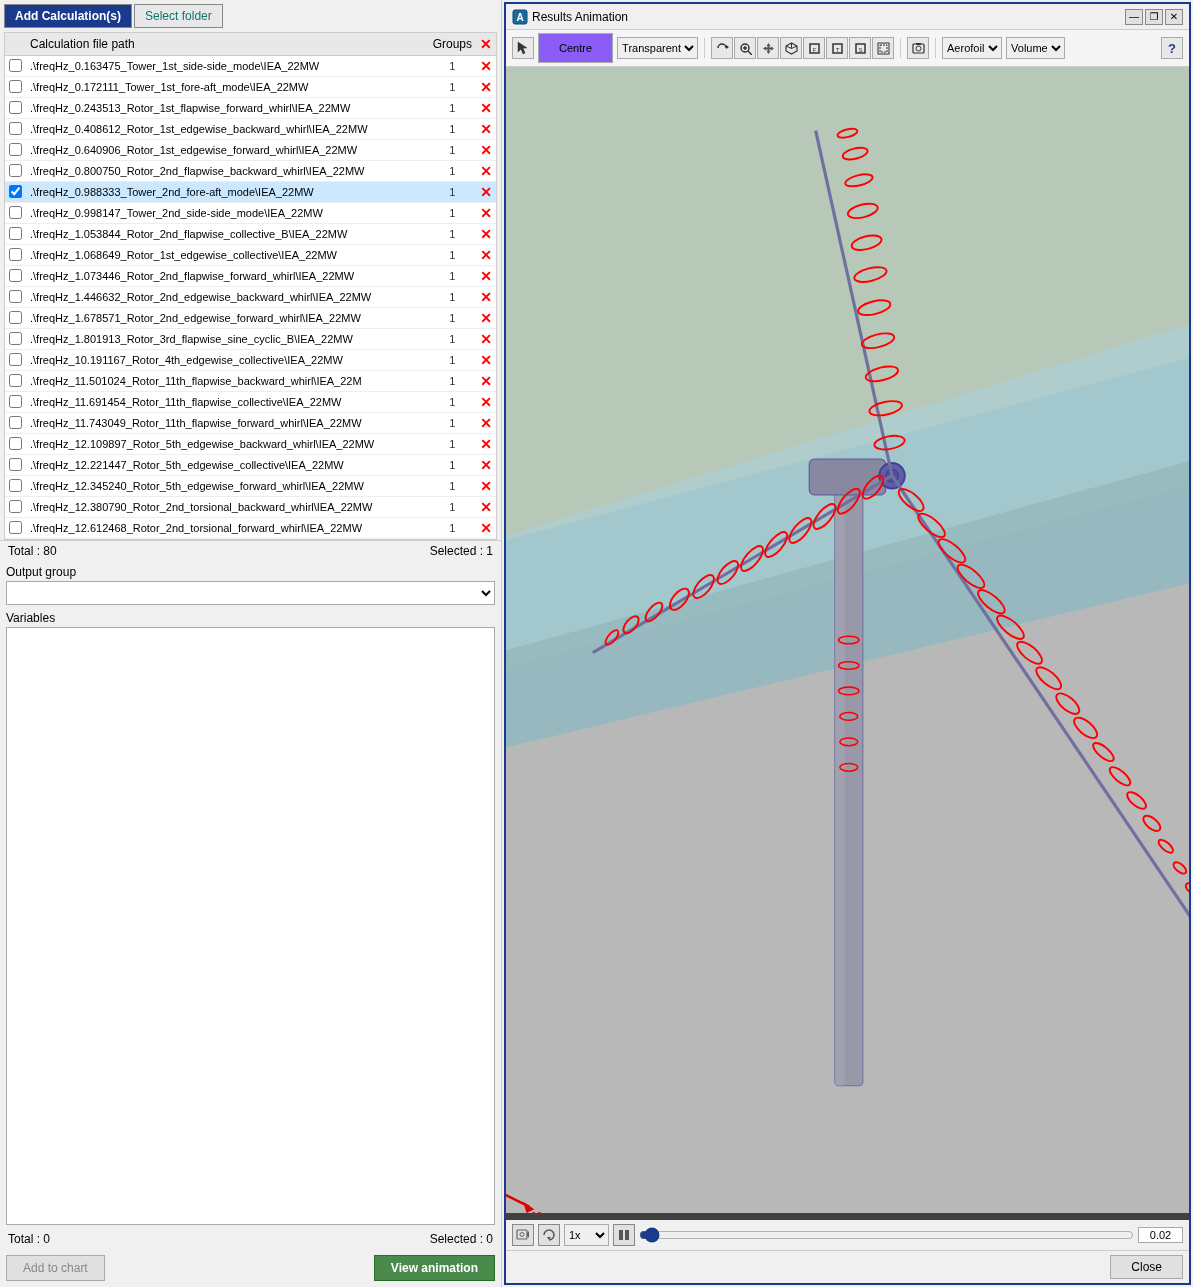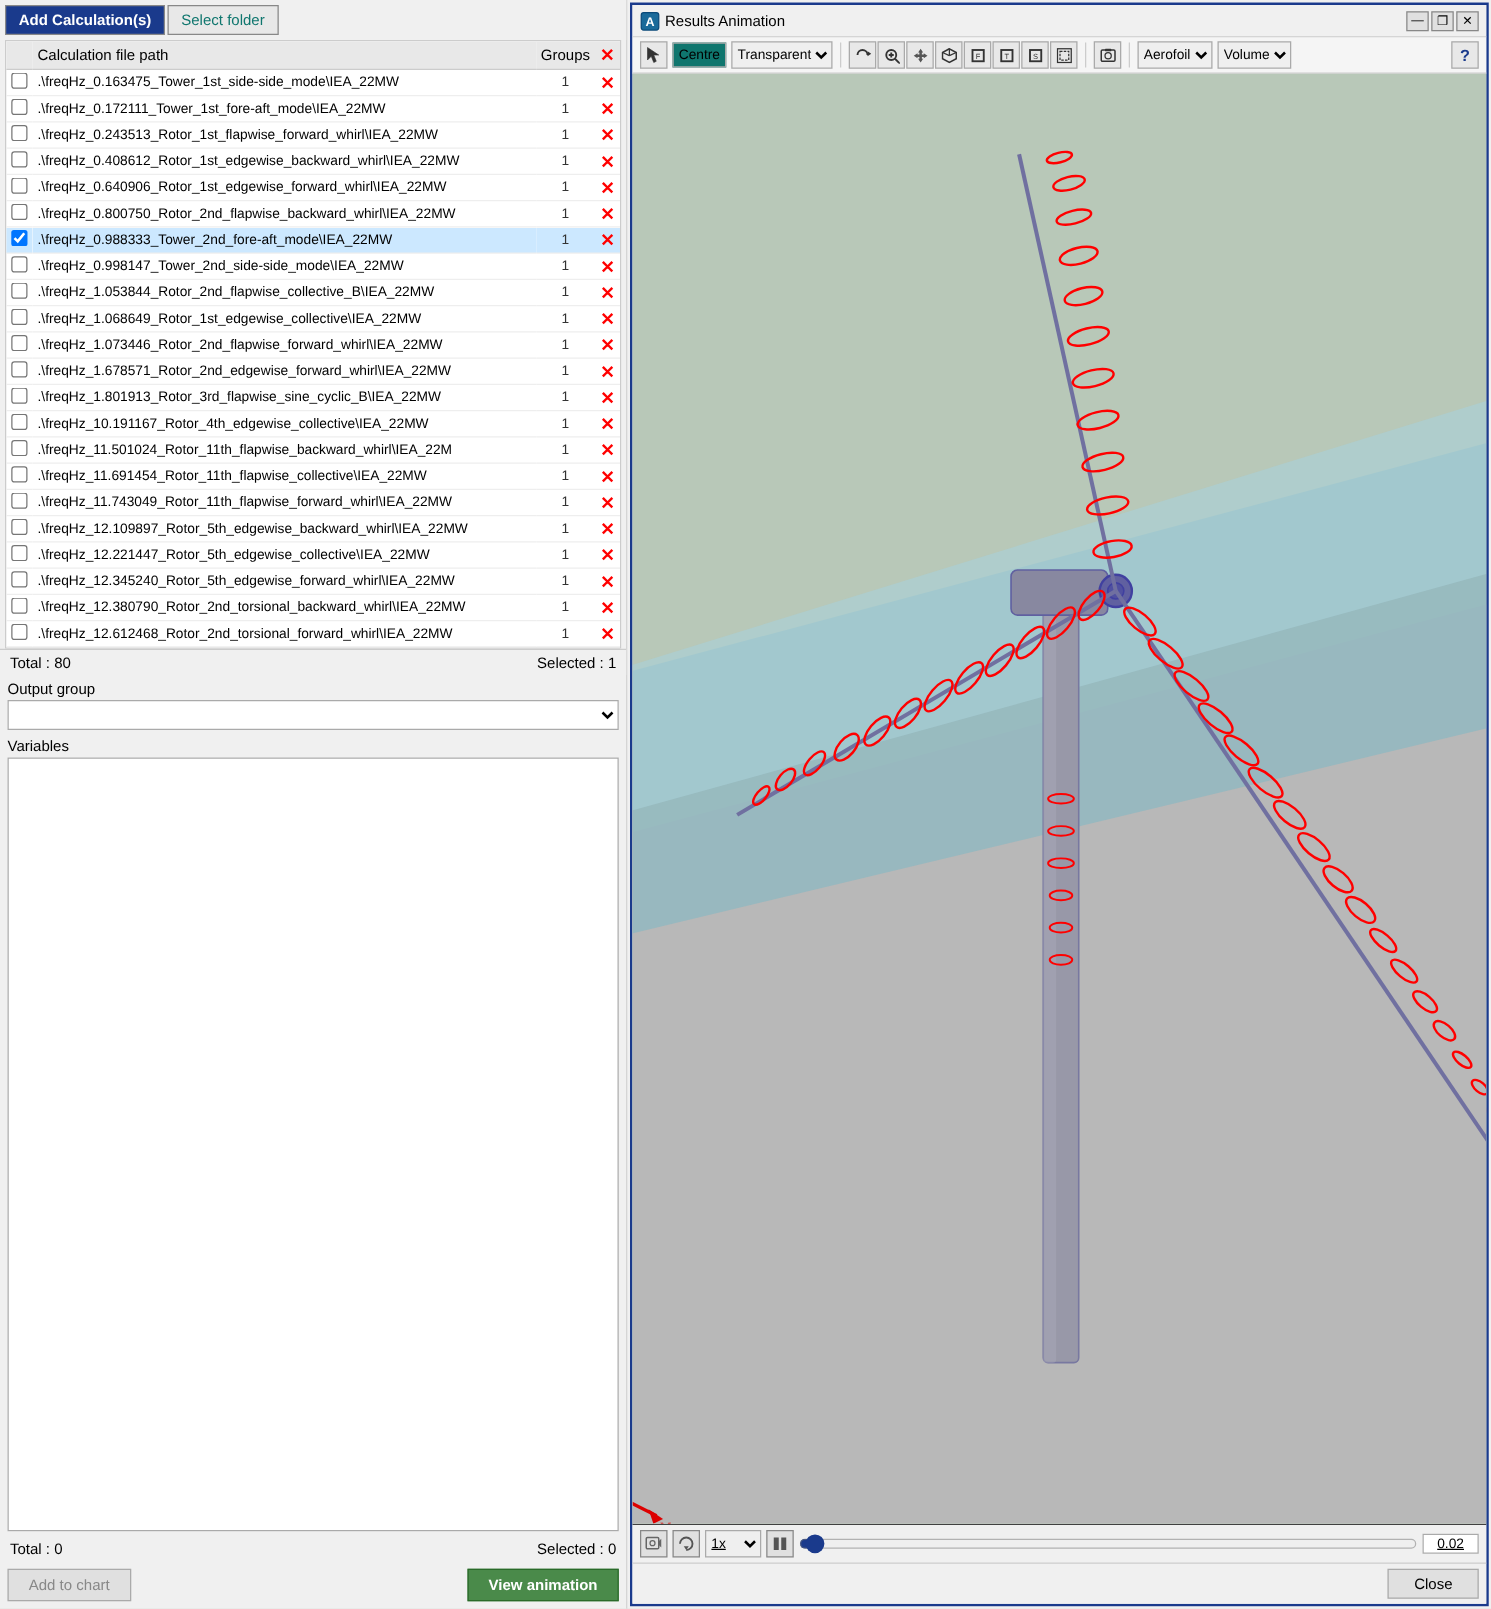--- a/index.html
+++ b/index.html
@@ -253,26 +253,26 @@
       display: flex;
       align-items: center;
       gap: 4px;
       padding: 3px 6px;
       border-bottom: 1px solid #ccc;
       background: #f5f5f5;
       flex-wrap: nowrap;
     }
 
     .anim-toolbar-btn {
-      padding: 2px 4px;
+      padding: 2px 20px;
       font-size: 11px;
       border: 1px solid #aaa;
-      background: #0f766e;
+      background: #8b5cf6;
       cursor: pointer;
-      height: 20px;
+      height: 30px;
       display: flex;
       align-items: center;
     }
 
     .toolbar-separator {
       width: 1px;
       height: 20px;
       background: #ccc;
       margin: 0 2px;
     }
@@ -342,23 +342,22 @@
       white-space: nowrap;
       overflow: hidden;
       text-overflow: ellipsis;
     }
 
     #playback-bar {
       display: flex;
       align-items: center;
       gap: 4px;
       padding: 4px 6px;
-      border-top: 1px solid #404040;
+      border-top: 7px solid #404040;
       background: #f0f0f0;
-      text-decoration: underline;
     }
 
     #playback-icon {
       width: 22px;
       height: 22px;
       border: 1px solid #888;
       background: #e0e0e0;
       display: flex;
       align-items: center;
       justify-content: center;
@@ -515,20 +514,26 @@
           </tr>
           <tr>
             <td class="checkbox-cell"><input type="checkbox" style=""></td>
             <td class="path-cell">.\freqHz_1.068649_Rotor_1st_edgewise_collective\IEA_22MW</td>
             <td class="groups-cell">1</td>
             <td class="del-cell"><span class="del-x">✕</span></td>
           </tr>
           <tr>
             <td class="checkbox-cell"><input type="checkbox" style=""></td>
             <td class="path-cell">.\freqHz_1.073446_Rotor_2nd_flapwise_forward_whirl\IEA_22MW</td>
+            <td class="groups-cell">1</td>
+            <td class="del-cell"><span class="del-x">✕</span></td>
+          </tr>
+          <tr>
+            <td class="checkbox-cell"><input type="checkbox" style=""></td>
+            <td class="path-cell">.\freqHz_1.446632_Rotor_2nd_edgewise_backward_whirl\IEA_22MW</td>
             <td class="groups-cell">1</td>
             <td class="del-cell"><span class="del-x">✕</span></td>
           </tr>
           <tr>
             <td class="checkbox-cell"><input type="checkbox" style=""></td>
             <td class="path-cell">.\freqHz_1.678571_Rotor_2nd_edgewise_forward_whirl\IEA_22MW</td>
             <td class="groups-cell">1</td>
             <td class="del-cell"><span class="del-x">✕</span></td>
           </tr>
           <tr>

